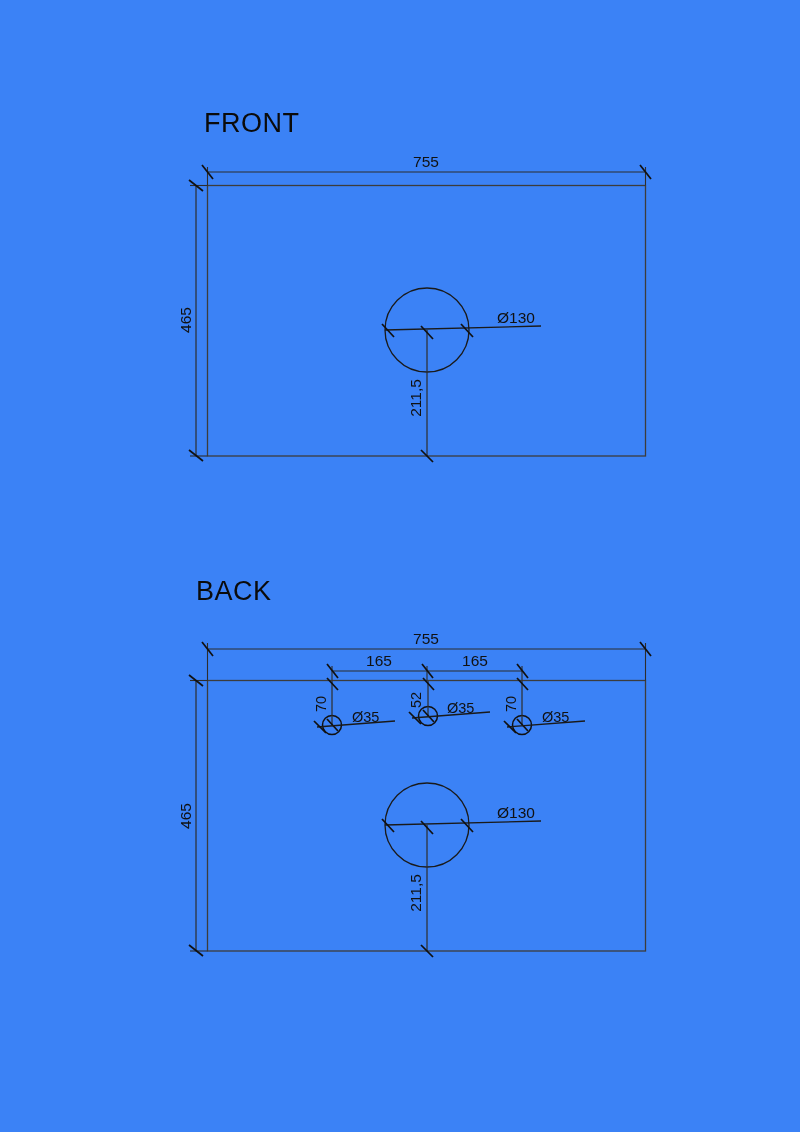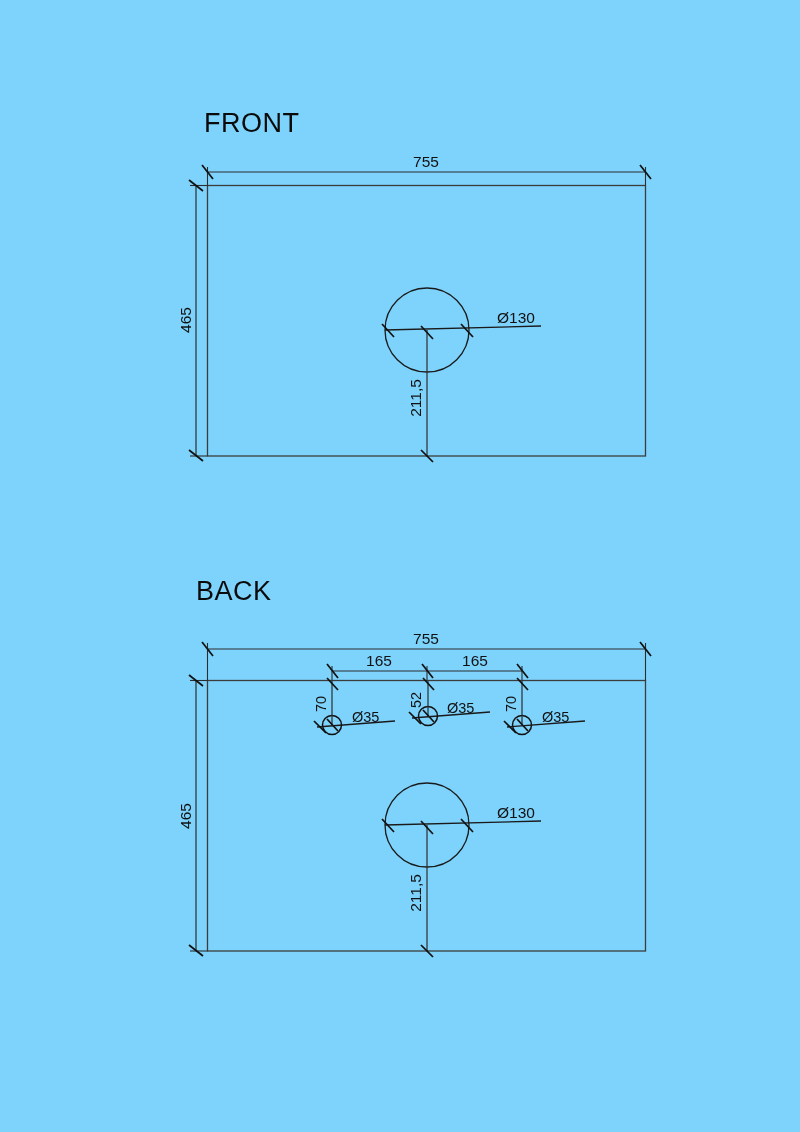--- a/index.html
+++ b/index.html
@@ -9,21 +9,21 @@
     background: #ffffff;
   }
   body {
     font-family: "Liberation Sans", sans-serif;
     color: #000000;
   }
   #sheet {
     position: relative;
     width: 800px;
     height: 1132px;
-    background: #7dd3fc;
+    background: #3b82f6;
     overflow: hidden;
   }
   #sheet svg {
     position: absolute;
     top: 0;
     left: 0;
     width: 800px;
     height: 1132px;
     display: block;
   }

